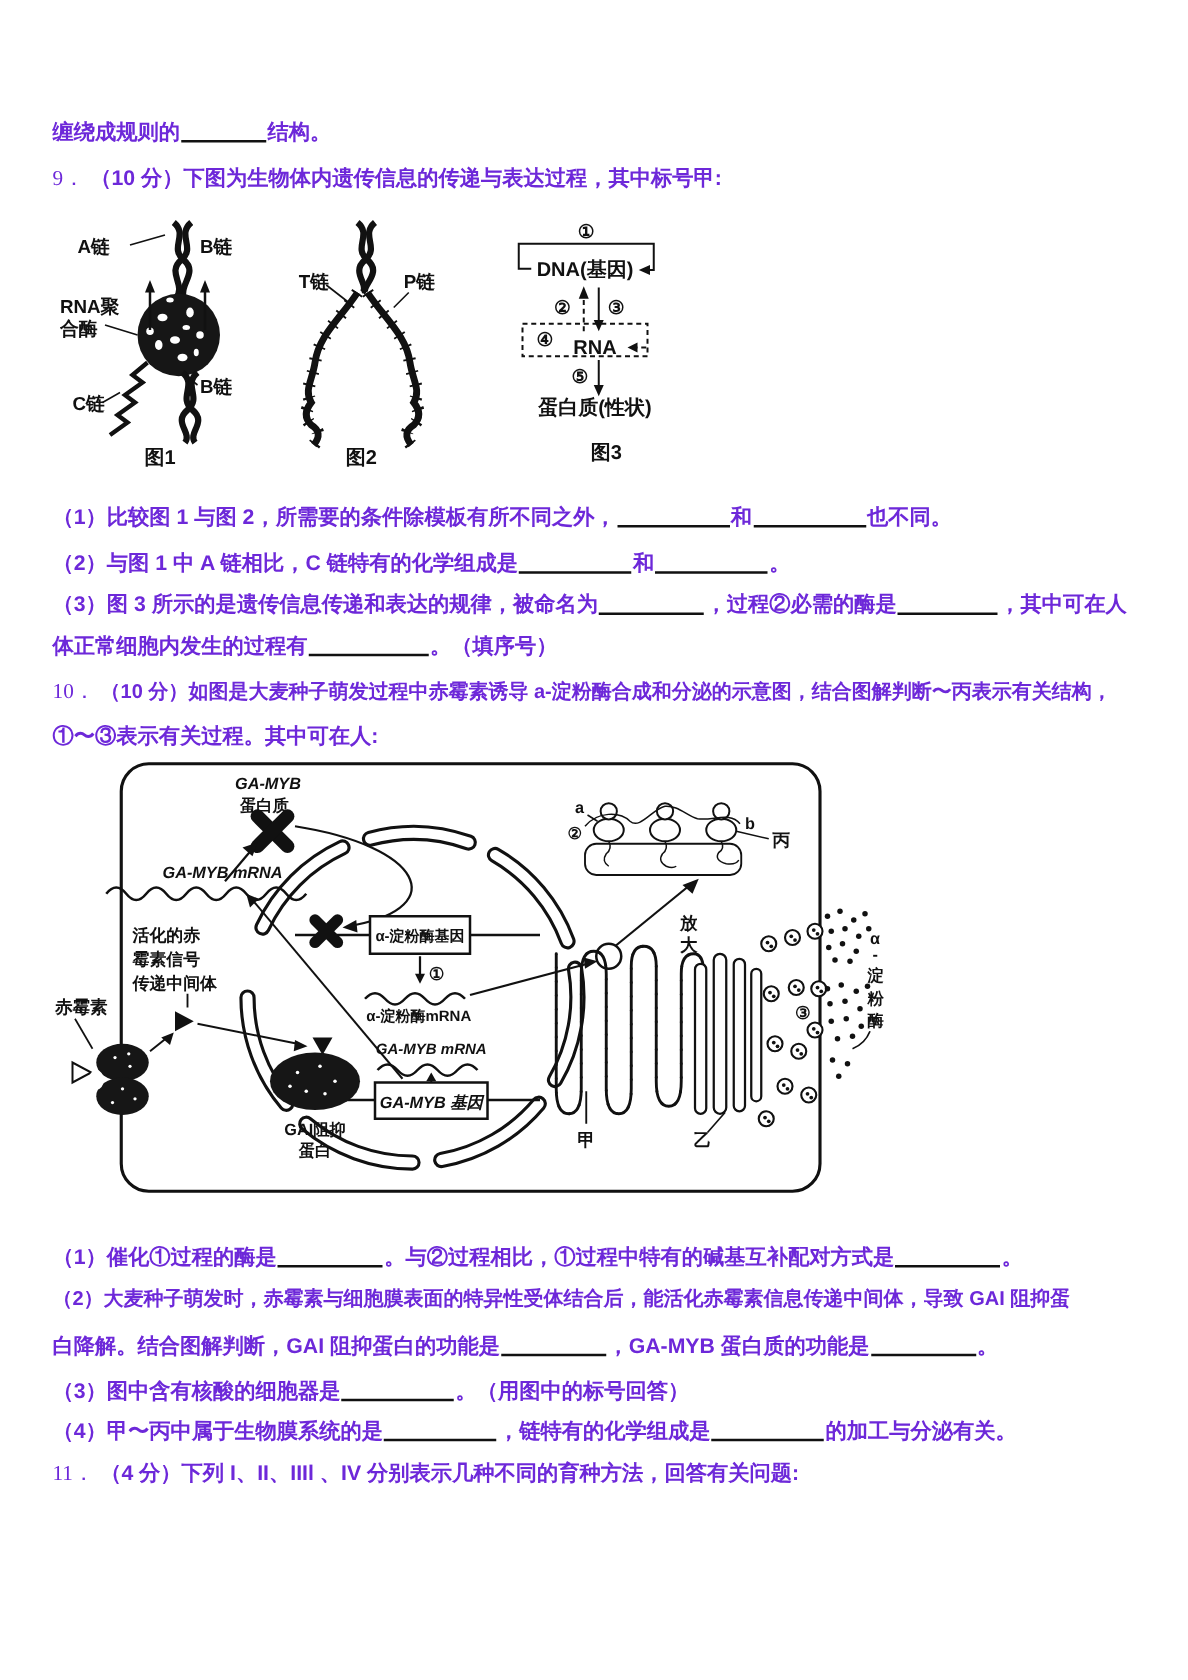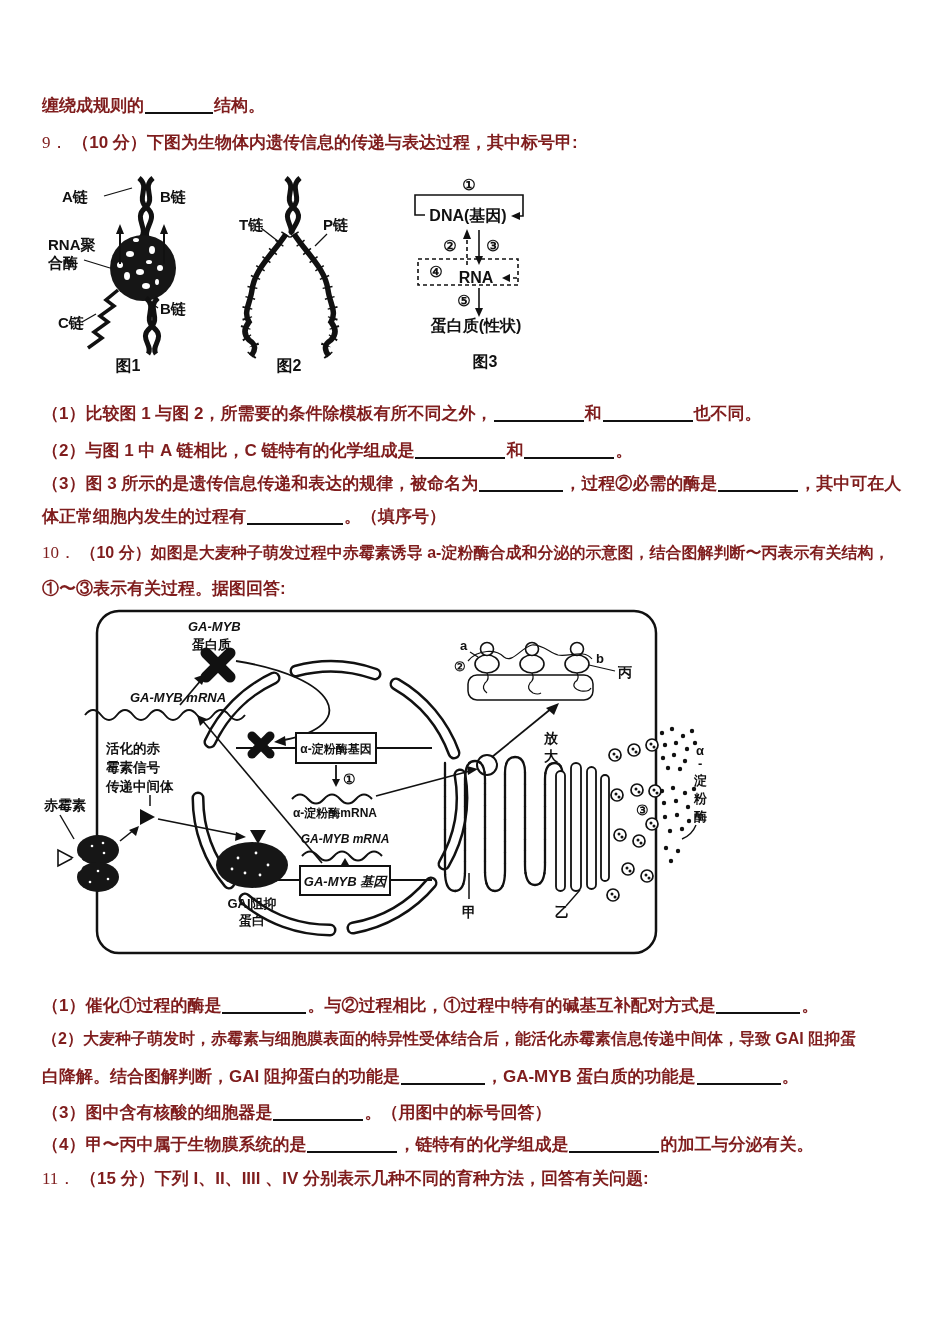--- a/index.html
+++ b/index.html
@@ -1,18 +1,18 @@
 <!DOCTYPE html>
 <html><head>
 <meta charset="utf-8">
 <style>
   html,body{margin:0;padding:0;}
   body{width:950px;height:1344px;position:relative;background:#fff;color:#111;
        font-family:"Liberation Sans",sans-serif;}
-  .tl{position:absolute;font-size:17px;font-weight:bold;white-space:nowrap;color:#7f1d1d;}
+  .tl{position:absolute;font-size:17px;font-weight:bold;white-space:nowrap;color:#6d28d9;}
   .tl .num{font-weight:normal;font-family:"Liberation Serif",serif;font-size:17px;}
   .fit{font-size:16px;}
   .blank{display:inline-block;height:16px;border-bottom:2px solid #111;vertical-align:-3px;margin:0 1px;}
   .b68{width:68px}.b80{width:80px}.b84{width:84px}.b90{width:90px}.b96{width:96px}
   .figsvg{position:absolute;}
   svg text{fill:#111;font-family:"Liberation Sans",sans-serif;font-weight:bold;}
   .it{font-style:italic;}
 </style>
 </head>
 <body>
@@ -127,21 +127,21 @@
 </div>
 <div class="tl" style="left:42px;top:505px">
   <span>体正常细胞内发生的过程有</span><span class="blank b96"></span><span>。（填序号）</span>
 </div>
 
 <div class="tl fit" style="left:42px;top:541px">
   <span class="num">10．</span>
   <span>（10 分）</span><span>如图是大麦种子萌发过程中赤霉素诱导 a-淀粉酶合成和分泌的示意图，结合图解判断〜丙表示有关结构，</span>
 </div>
 <div class="tl" style="left:42px;top:577px">
-  <span>①〜③表示有关过程。据图回答:</span>
+  <span>①〜③表示有关过程。其中可在人:</span>
 </div>
 
 <svg class="figsvg" style="left:40px;top:603px" width="745" height="378" viewBox="0 0 745 378">
 
   <rect x="57" y="8" width="559" height="342" rx="22" fill="none" stroke="#111" stroke-width="2.5"></rect>
 
   <g fill="none" stroke="#111" stroke-width="13" stroke-linecap="round">
     <g id="nucArcs">
       <path d="M170,139 A132,132 0 0 1 234,75"></path>
       <path d="M256,68 A132,132 0 0 1 335,71"></path>
@@ -370,14 +370,14 @@
 </div>
 <div class="tl" style="left:42px;top:1101px">
   <span>（3）图中含有核酸的细胞器是</span><span class="blank b90"></span><span>。（用图中的标号回答）</span>
 </div>
 <div class="tl" style="left:42px;top:1133px">
   <span>（4）甲〜丙中属于生物膜系统的是</span><span class="blank b90"></span><span>，链特有的化学组成是</span><span class="blank b90"></span><span>的加工与分泌有关。</span>
 </div>
 
 <div class="tl" style="left:42px;top:1167px">
   <span class="num">11．</span>
-  <span>（15 分）</span><span>下列 I、II、IIIl 、IV 分别表示几种不同的育种方法，回答有关问题:</span>
+  <span>（4 分）</span><span>下列 I、II、IIIl 、IV 分别表示几种不同的育种方法，回答有关问题:</span>
 </div>
 
 </body></html>

